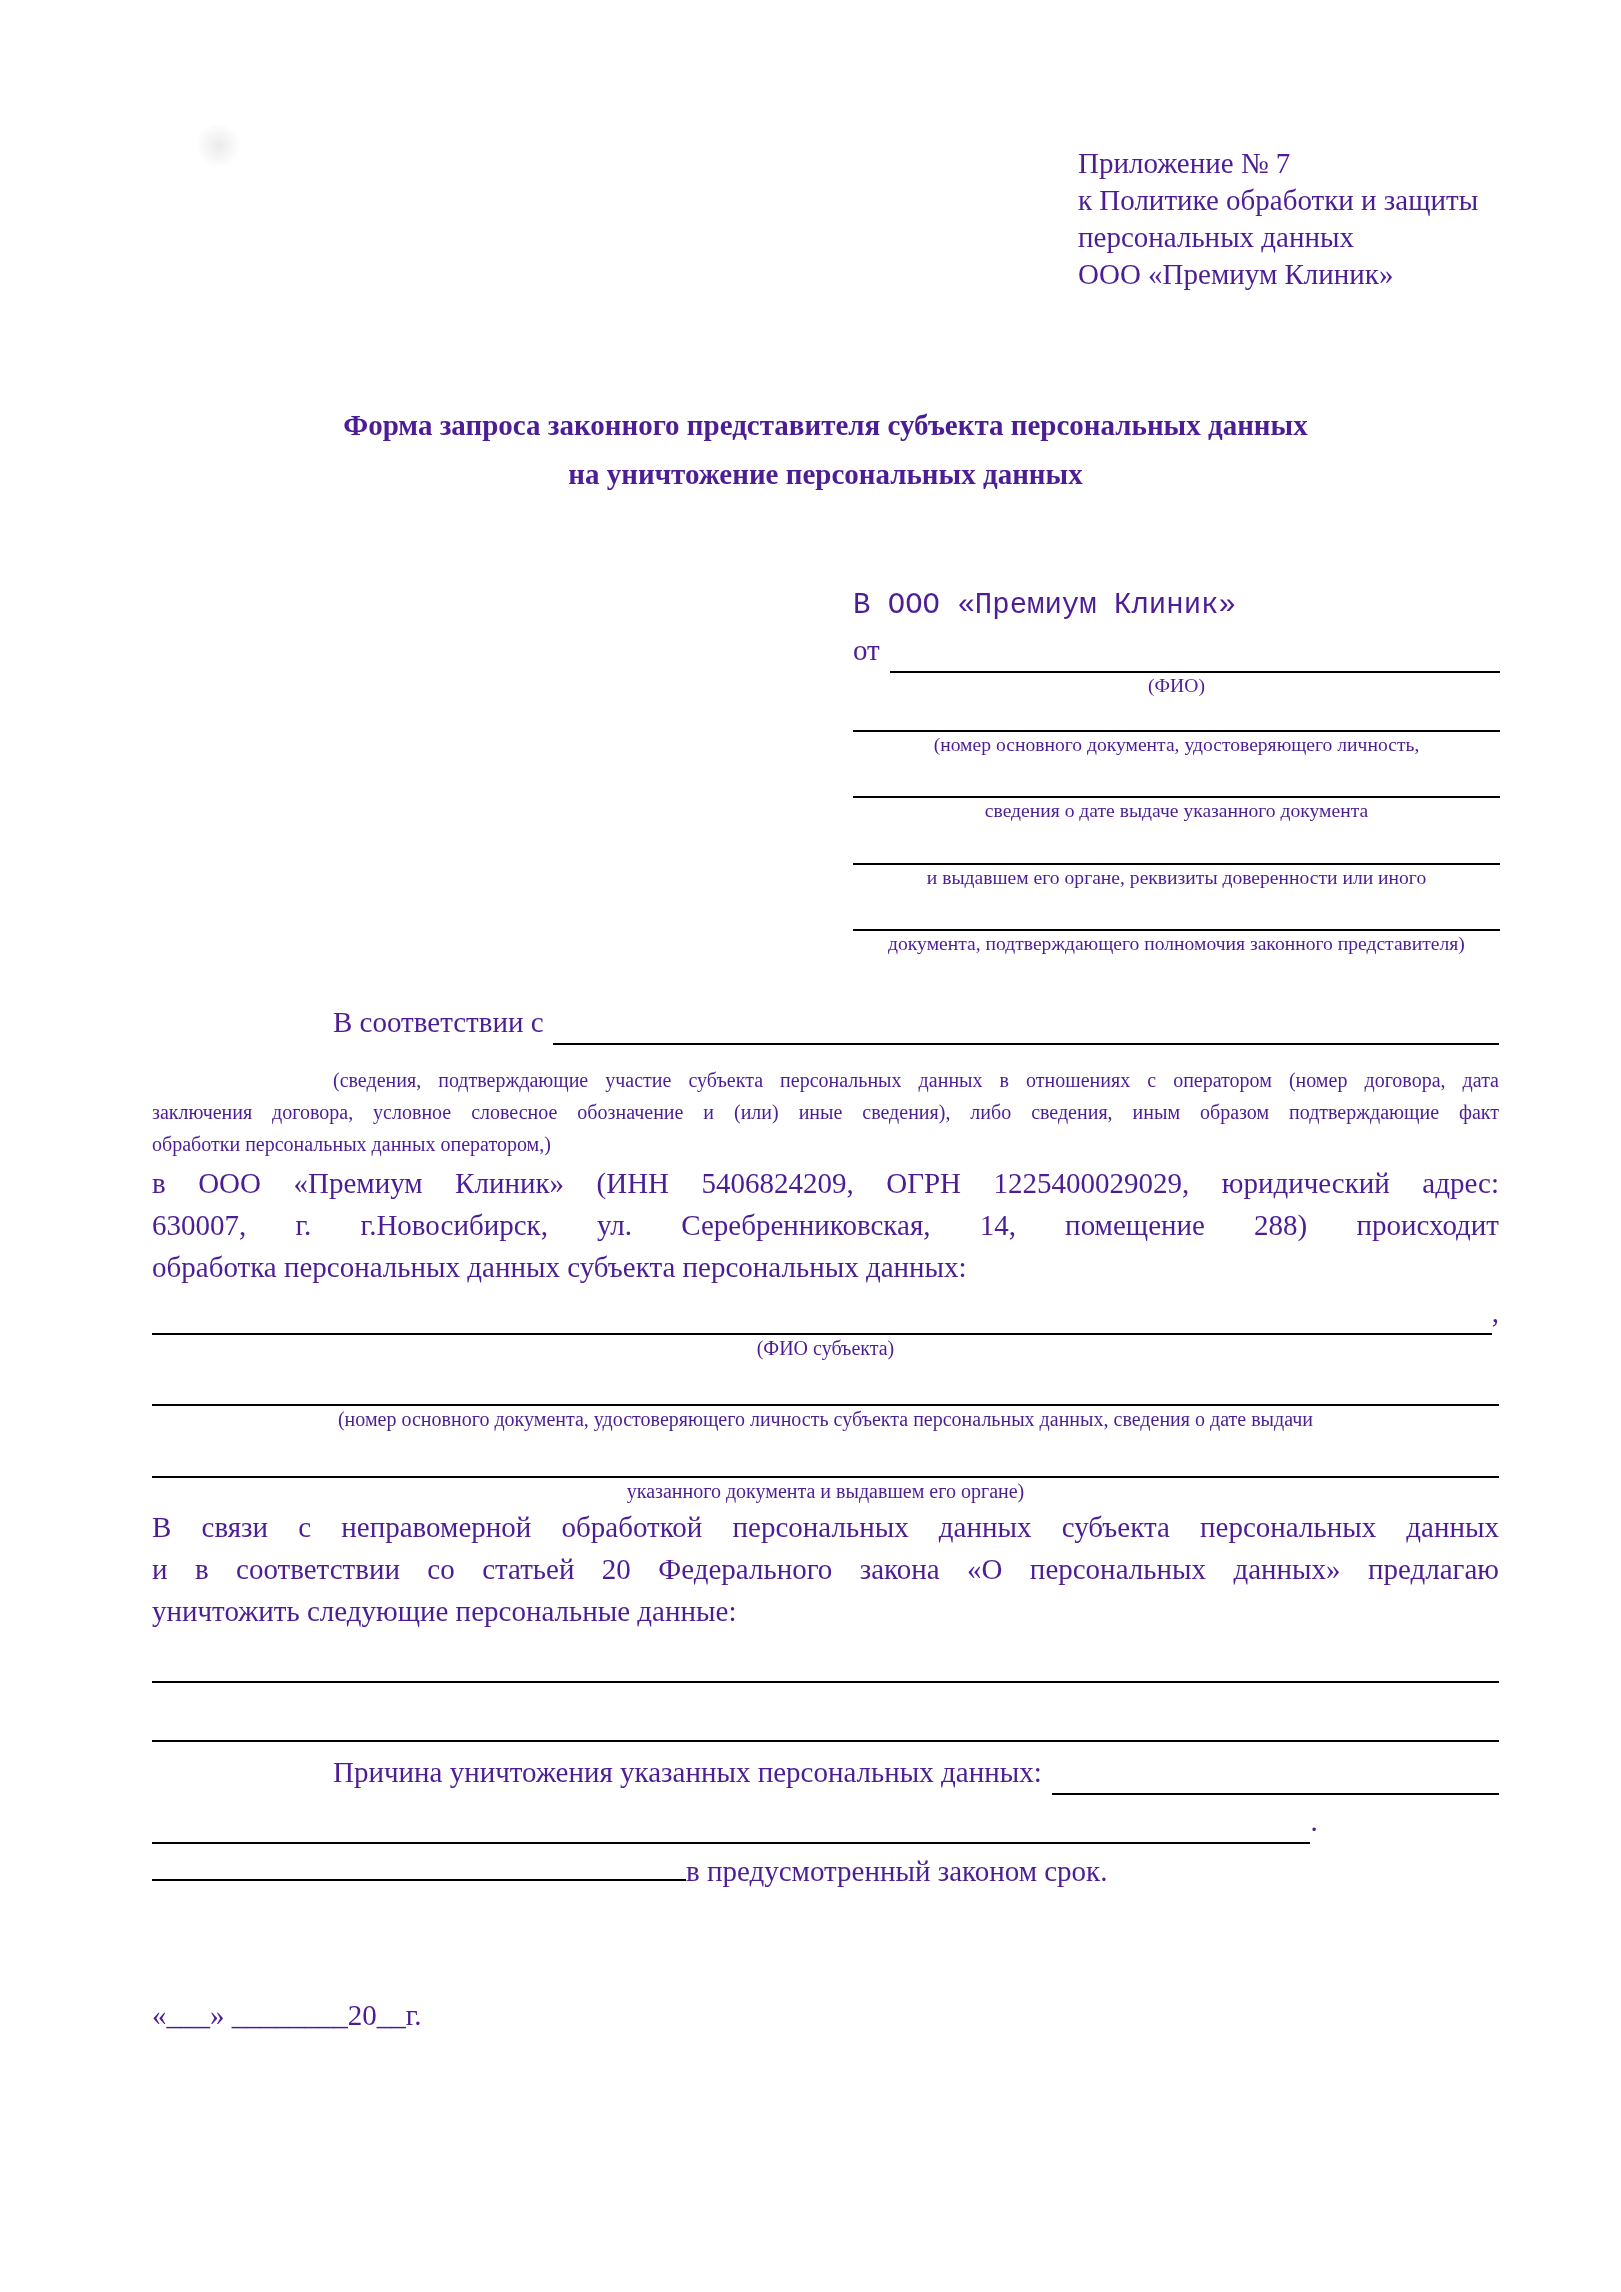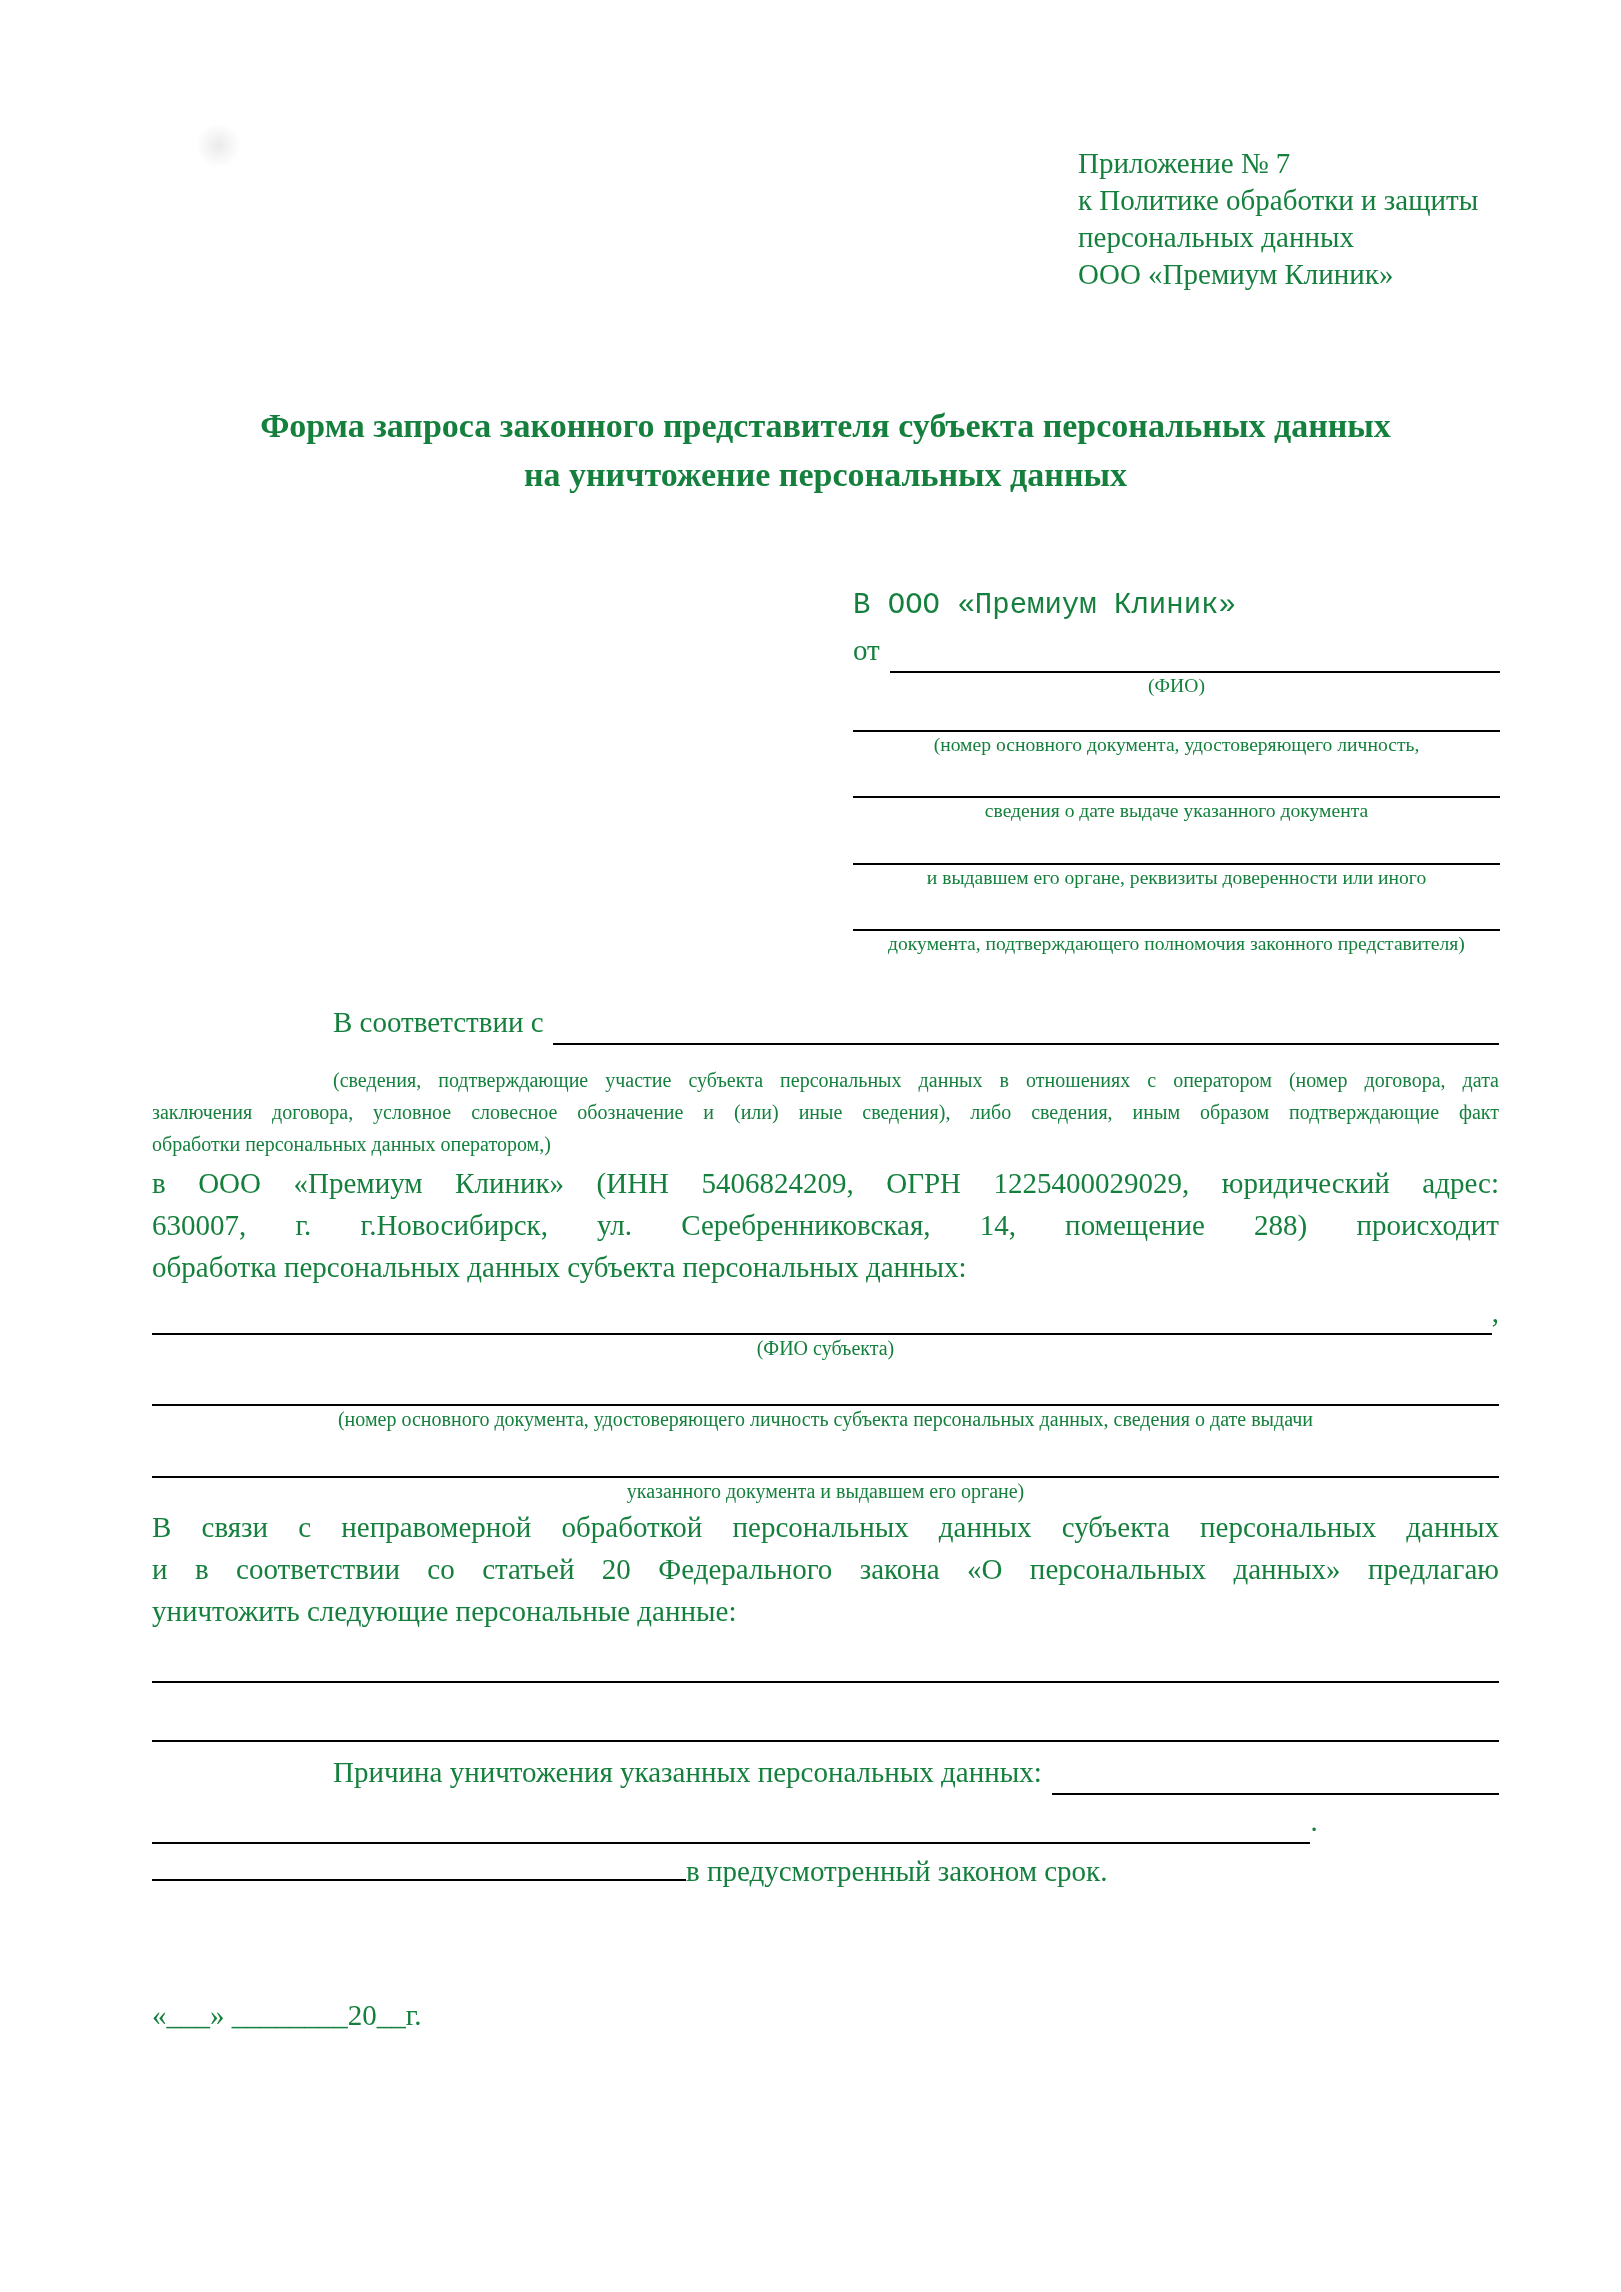--- a/index.html
+++ b/index.html
@@ -2,32 +2,32 @@
 <html lang="ru"><head>
 <meta charset="utf-8">
 <style>
   html,body { margin:0; padding:0; background:#ffffff; }
   .page {
     position:relative;
     width:1621px; height:2293px;
     box-sizing:border-box;
     padding:145px 122px 0 152px;
     background:#ffffff;
-    color:#15803d;
+    color:#4c1d95;
     font-family:"Liberation Serif","DejaVu Serif",serif;
     font-size:29px;
     overflow:hidden;
   }
   .smudge {
     position:absolute; left:196px; top:123px; width:45px; height:45px;
     background:radial-gradient(closest-side, rgba(130,130,130,0.16), rgba(130,130,130,0));
     border-radius:50%;
   }
   .appendix { margin-left:926px; line-height:37px; }
-  .doc-title { margin-top:108px; text-align:center; font-weight:bold; font-size:34px; line-height:49px; }
+  .doc-title { margin-top:108px; text-align:center; font-weight:bold; font-size:29px; line-height:49px; }
 
   .addressee { margin-top:84px; margin-left:701px; width:647px; }
   .addr-to { line-height:45px;font-family:Liberation Mono, monospace; }
   .frow { display:flex; line-height:45px; }
   .fill { flex:1 1 auto; border-bottom:2px solid #000; margin-left:9.8px; }
   .fill0 { flex:1 1 auto; border-bottom:2px solid #000; }
   .cap { font-size:19.6px; line-height:25.5px; text-align:center; }
   .blank { border-bottom:2px solid #000; }
   .b1 { height:31px; }
   .b2 { height:39px; }

